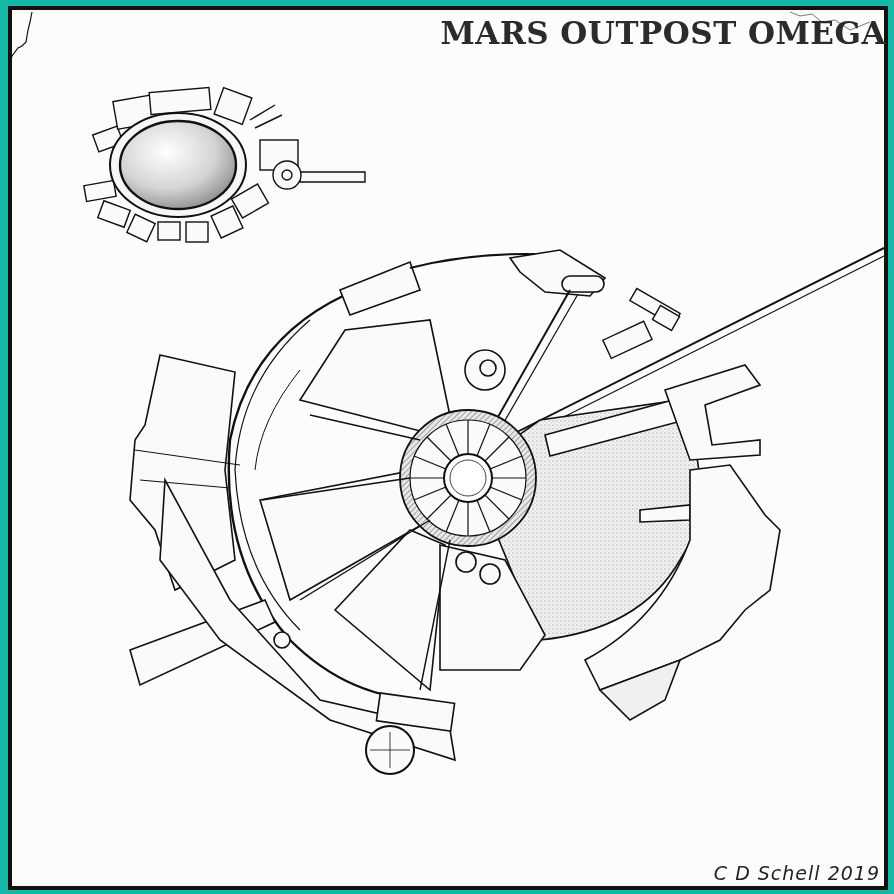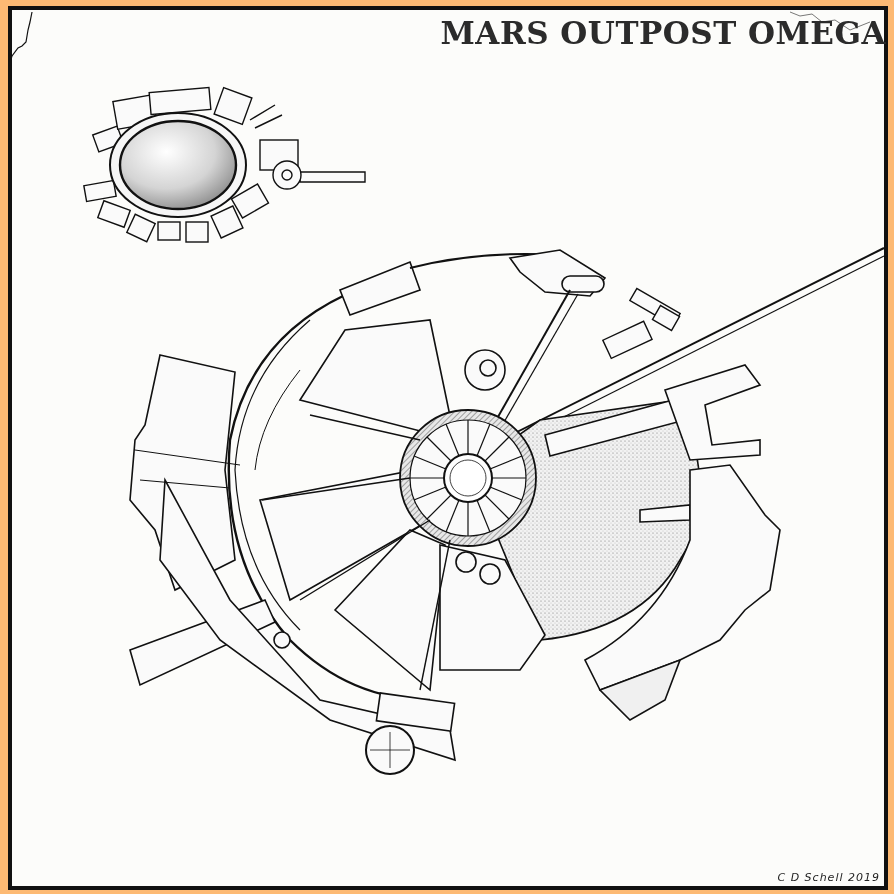--- a/index.html
+++ b/index.html
@@ -1,19 +1,19 @@
 <!DOCTYPE html>
 <html><head>
 <meta charset="utf-8">
 <style>
   html, body { margin: 0; padding: 0; background: #ffffff; }
   .canvas {
     position: relative;
     width: 894px; height: 894px;
-    background: #fdba74;
+    background: #14b8a6;
     overflow: hidden;
   }
   .frame {
     position: absolute;
     left: 8px; top: 6px;
     width: 872px; height: 876px;
     border: 4px solid #111111;
     background: #fcfcfa;
   }
   .title {
@@ -25,21 +25,21 @@
     letter-spacing: 0.5px;
     color: #2b2b2b;
     transform: scaleY(1.05);
     white-space: nowrap;
   }
   .signature {
     position: absolute;
     right: 14px; bottom: 10px;
     font-family: "DejaVu Sans", sans-serif;
     font-style: italic;
-    font-size: 11px;
+    font-size: 19px;
     color: #222;
     letter-spacing: 1px;
     white-space: nowrap;
   }
   svg.map { position: absolute; left: 0; top: 0; }
 </style>
 </head>
 <body>
 
 <div class="canvas">

